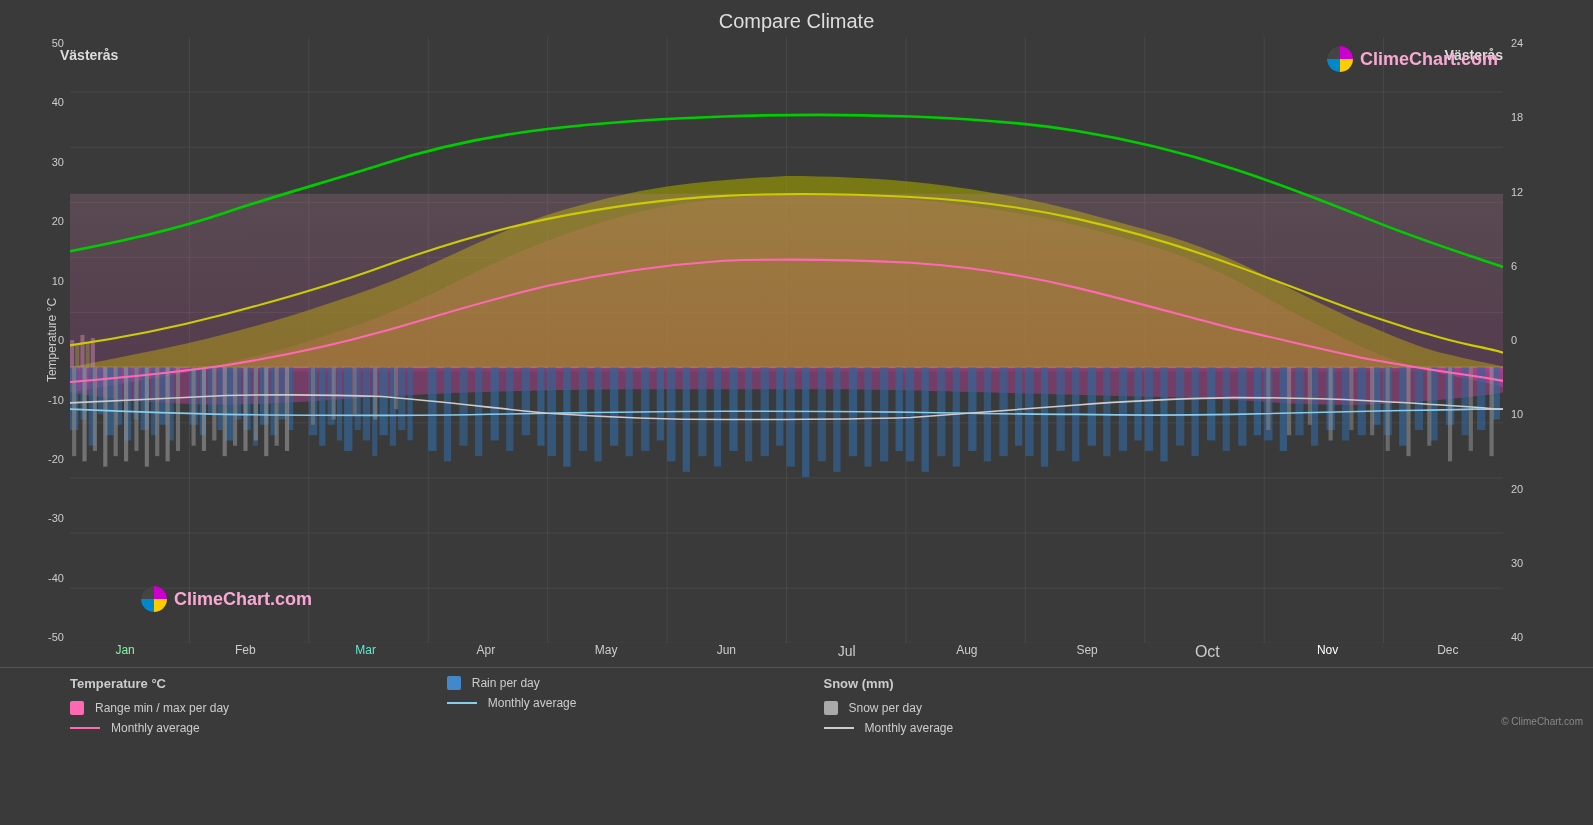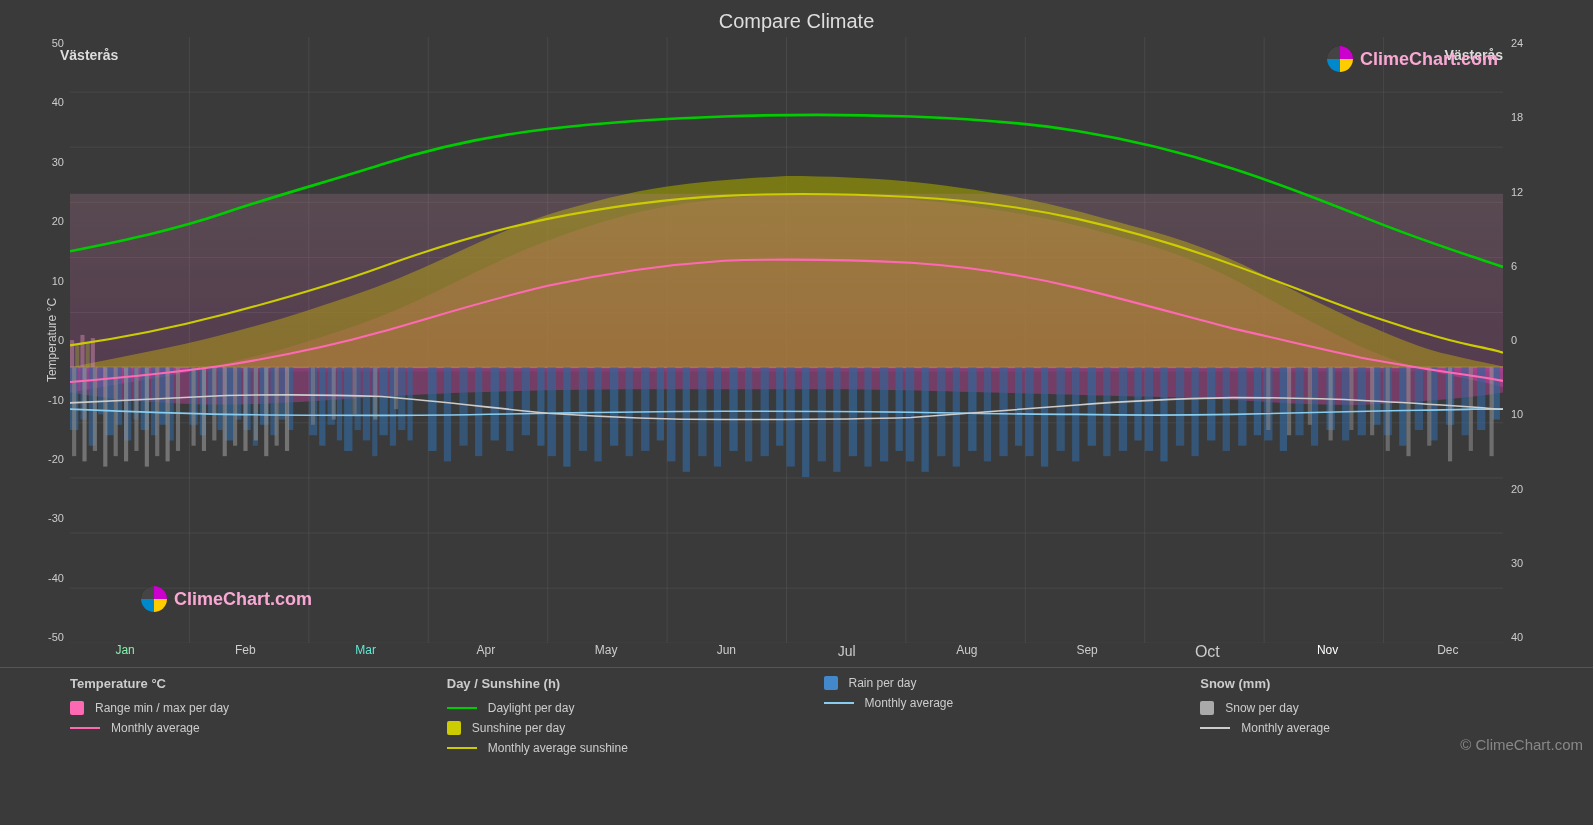--- a/index.html
+++ b/index.html
@@ -119,23 +119,23 @@
 
     .logo-text-teal { color: #f9a8d4; }
 
     .logo-icon {
       width: 28px;
       height: 28px;
     }
 
     .copyright {
       position: absolute;
-      bottom: 10px;
+      bottom: 16px;
       right: 10px;
-      font-size: 15px;
+      font-size: 10px;
       color: #888;
     }
   </style>
 </head>
 <body>
 
 <div class="main-container">
   <div class="chart-title">Compare Climate</div>
 
   <div style="position:relative; flex:1; display:flex; flex-direction:column;">
@@ -528,35 +528,20 @@
         <div class="legend-item">
           <div class="legend-swatch-rect" style="background:#ff69b4;"></div>
           <span>Range min / max per day</span>
         </div>
         <div class="legend-item">
           <div class="legend-line" style="background:#ff69b4;"></div>
           <span>Monthly average</span>
         </div>
       </div>
 
-      <div class="legend-section">
-        <div class="legend-title">Day / Sunshine (h)</div>
-        <div class="legend-item">
-          <div class="legend-line" style="background:#00cc00;"></div>
-          <span>Daylight per day</span>
-        </div>
-        <div class="legend-item">
-          <div class="legend-swatch-rect" style="background:#cccc00;"></div>
-          <span>Sunshine per day</span>
-        </div>
-        <div class="legend-item">
-          <div class="legend-line" style="background:#cccc00;"></div>
-          <span>Monthly average sunshine</span>
-        </div>
-      </div>
 
       <div class="legend-section">
         <div class="legend-item">
           <div class="legend-swatch-rect" style="background:#4488cc;"></div>
           <span>Rain per day</span>
         </div>
         <div class="legend-item">
           <div class="legend-line" style="background:#88ccee;"></div>
           <span>Monthly average</span>
         </div>

